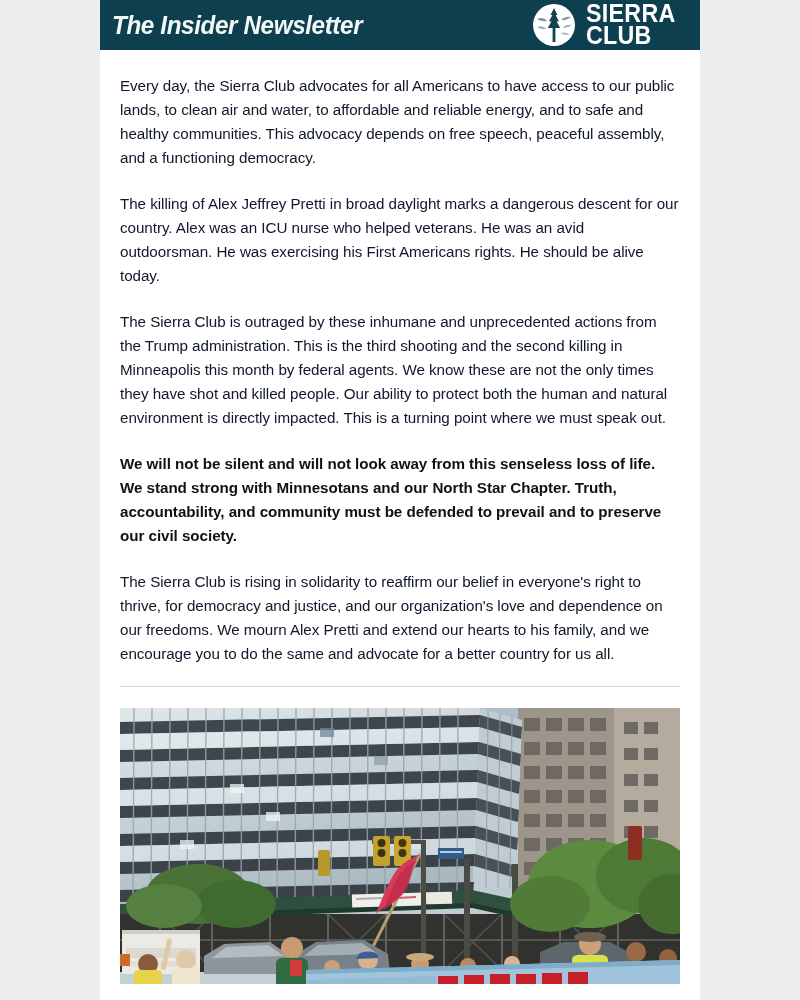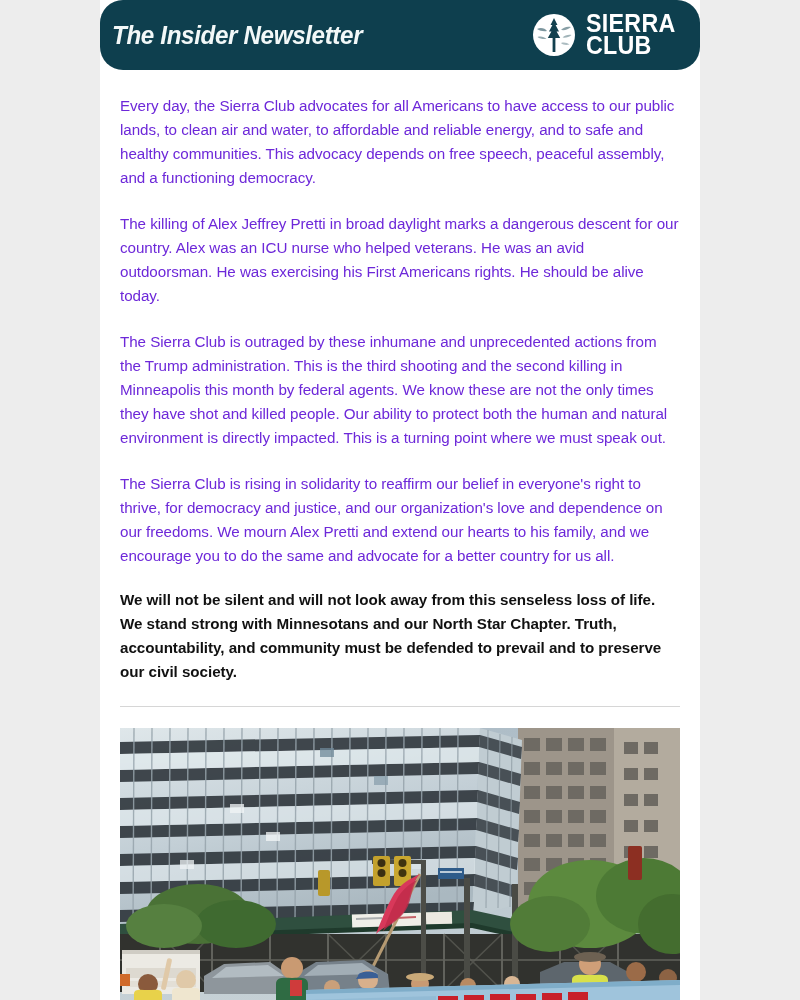--- a/index.html
+++ b/index.html
@@ -22,27 +22,26 @@
     left: 100px;
     top: 0;
     width: 600px;
     min-height: 1000px;
     background: #ffffff;
   }
 
   
   .header-band {
     position: relative;
-    height: 70px;
+    height: 50px;
     background: #0e3f4e;
     display: flex;
     align-items: center;
     justify-content: space-between;
     padding: 0 14px 0 12px;
-    border-radius: 23px;
   }
   .newsletter-title {
     font-family: "Liberation Sans", sans-serif;
     font-style: italic;
     font-weight: bold;
     font-size: 25px;
     letter-spacing: -0.4px;
     color: #f2f8f8;
     white-space: nowrap;
     transform: scaleX(0.97);
@@ -76,21 +75,21 @@
     transform-origin: left center;
   }
 
   
   .email-body {
     padding: 24px 20px 0 20px;
   }
   .para {
     font-size: 15.2px;
     line-height: 24px;
-    color: #6d28d9;
+    color: #0f172a;
     margin: 0 0 22px 0;
     letter-spacing: -0.05px;
   }
   .para.bold {
     font-weight: bold;
     color: #111111;
   }
   .para.last { margin-bottom: 20px; }
 
   
@@ -136,23 +135,23 @@
   </div>
 
   <div class="email-body">
 
     <p class="para">Every day, the Sierra Club advocates for all Americans to have access to our public lands, to clean air and water, to affordable and reliable energy, and to safe and healthy communities. This advocacy depends on free speech, peaceful assembly, and a functioning democracy.</p>
 
     <p class="para">The killing of Alex Jeffrey Pretti in broad daylight marks a dangerous descent for our country. Alex was an ICU nurse who helped veterans. He was an avid outdoorsman. He was exercising his First Americans rights. He should be alive today.</p>
 
     <p class="para">The Sierra Club is outraged by these inhumane and unprecedented actions from the Trump administration. This is the third shooting and the second killing in Minneapolis this month by federal agents. We know these are not the only times they have shot and killed people. Our ability to protect both the human and natural environment is directly impacted. This is a turning point where we must speak out.</p>
 
+    <p class="para bold">We will not be silent and will not look away from this senseless loss of life. We stand strong with Minnesotans and our North Star Chapter. Truth, accountability, and community must be defended to prevail and to preserve our civil society.</p>
+
     <p class="para last">The Sierra Club is rising in solidarity to reaffirm our belief in everyone's right to thrive, for democracy and justice, and our organization's love and dependence on our freedoms. We mourn Alex Pretti and extend our hearts to his family, and we encourage you to do the same and advocate for a better country for us all.</p>
-
-    <p class="para bold">We will not be silent and will not look away from this senseless loss of life. We stand strong with Minnesotans and our North Star Chapter. Truth, accountability, and community must be defended to prevail and to preserve our civil society.</p>
 
     <div class="divider"></div>
 
     <div class="photo-frame">
       <svg class="photo-svg" viewBox="0 0 560 276" preserveAspectRatio="xMidYMid slice">
         <defs>
           <linearGradient id="glassGrad" x1="0" y1="0" x2="0.35" y2="1">
             <stop offset="0%" stop-color="#dfe7ea"></stop>
             <stop offset="55%" stop-color="#c3cfd6"></stop>
             <stop offset="100%" stop-color="#aab8c0"></stop>

